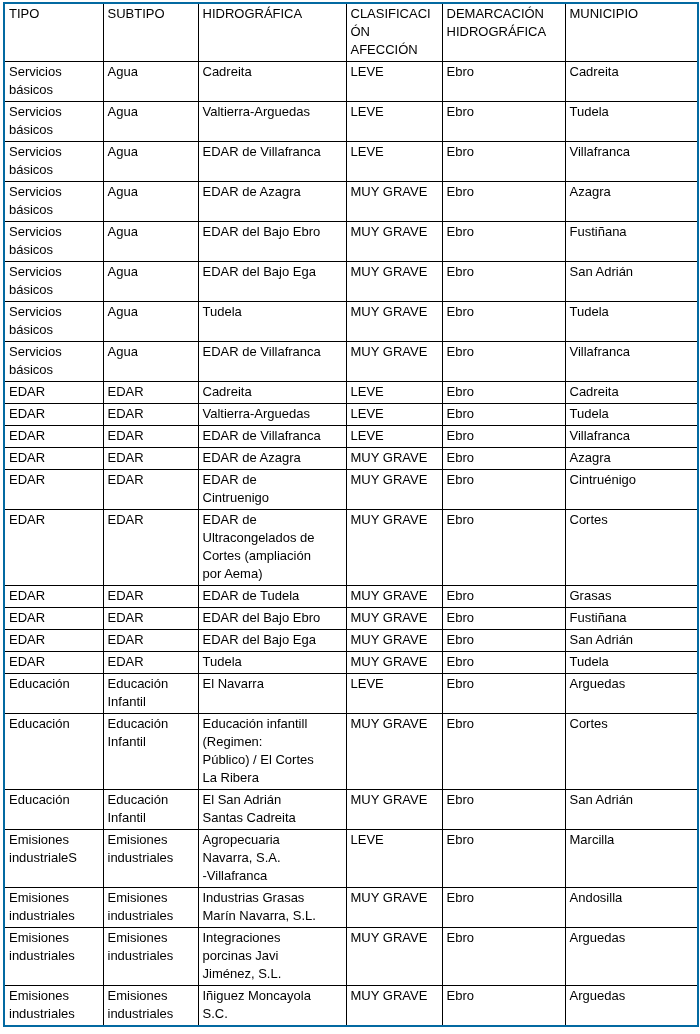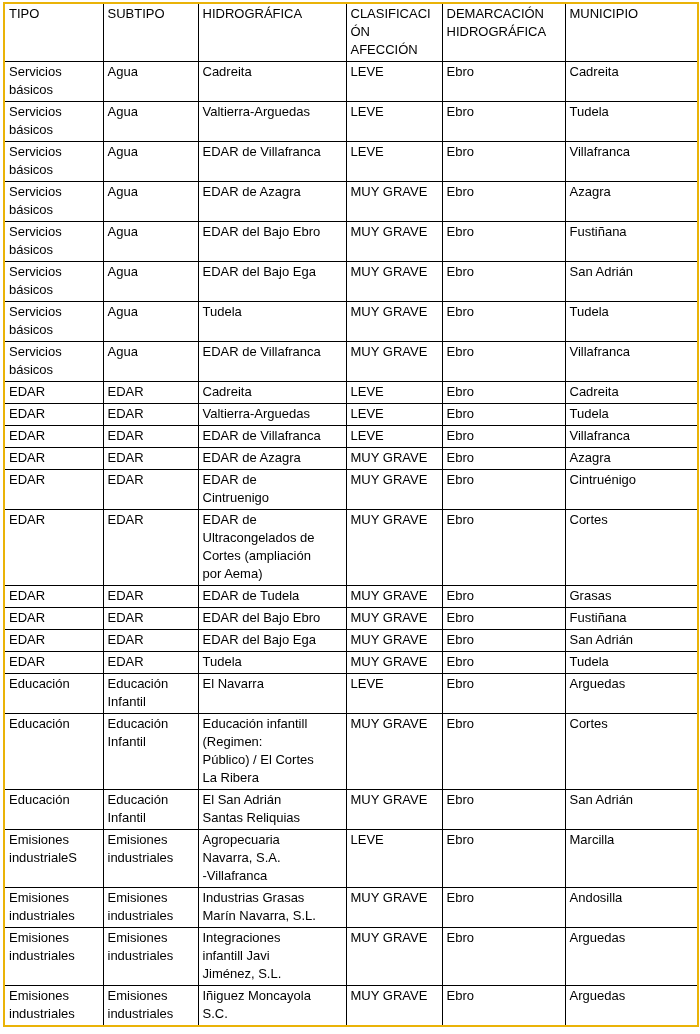--- a/index.html
+++ b/index.html
@@ -9,21 +9,21 @@
     width: 700px;
     height: 1034px;
     font-family: "Liberation Sans", sans-serif;
     color: #000000;
   }
   table.afecciones {
     border-collapse: collapse;
     table-layout: fixed;
     margin: 2px 0 0 3px;
     width: 694px;
-    border: 2px solid #eab308;
+    border: 2px solid #0369a1;
   }
   table.afecciones th,
   table.afecciones td {
     border: 1px solid #000000;
     vertical-align: top;
     text-align: left;
     font-weight: normal;
     font-size: 13px;
     line-height: 18px;
     padding: 1px 2px 2px 4px;
@@ -239,21 +239,21 @@
 La Ribera</td>
         <td>MUY GRAVE</td>
         <td>Ebro</td>
         <td>Cortes</td>
       </tr>
       <tr>
         <td>Educación</td>
         <td>Educación
 Infantil</td>
         <td>El San Adrián
-Santas Reliquias</td>
+Santas Cadreita</td>
         <td>MUY GRAVE</td>
         <td>Ebro</td>
         <td>San Adrián</td>
       </tr>
       <tr>
         <td>Emisiones
 industrialeS</td>
         <td>Emisiones
 industriales</td>
         <td>Agropecuaria
@@ -273,21 +273,21 @@
         <td>MUY GRAVE</td>
         <td>Ebro</td>
         <td>Andosilla</td>
       </tr>
       <tr>
         <td>Emisiones
 industriales</td>
         <td>Emisiones
 industriales</td>
         <td>Integraciones
-infantill Javi
+porcinas Javi
 Jiménez, S.L.</td>
         <td>MUY GRAVE</td>
         <td>Ebro</td>
         <td>Arguedas</td>
       </tr>
       <tr>
         <td>Emisiones
 industriales</td>
         <td>Emisiones
 industriales</td>

